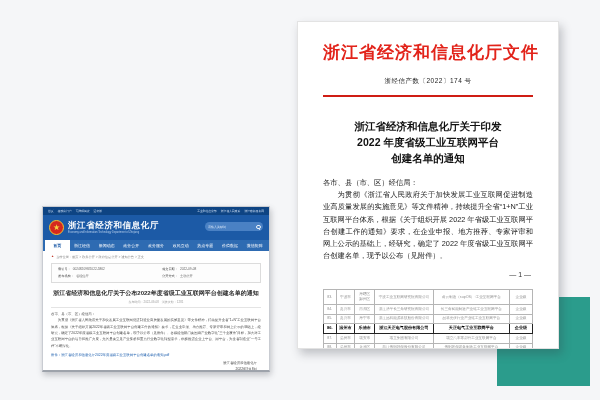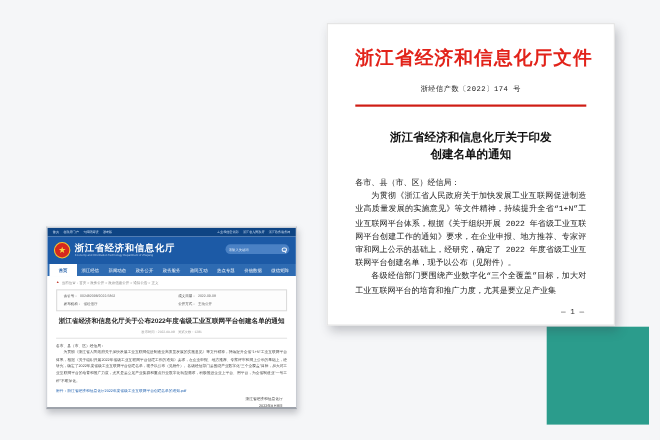--- a/index.html
+++ b/index.html
@@ -8,25 +8,25 @@
     background:#f5f6f8;
     font-family:"Liberation Sans",sans-serif;
   }
   
   .teal-block{
     position:absolute;left:497px;top:297px;width:93px;height:89px;
     background:#2b9c8c;z-index:1;
   }
   
   .doc-page{
-    position:absolute;left:297px;top:21px;width:262px;height:275px;
+    position:absolute;left:297px;top:21px;width:262px;height:328px;
     background:#ffffff;border:1px solid #e3e3e3;
     box-shadow:3px 5px 9px rgba(50,55,65,.28);
     z-index:2;overflow:hidden;box-sizing:border-box;
-    font-family:Liberation Mono, monospace;color:#1b1b1b;
+    font-family:Liberation Sans, sans-serif;color:#1b1b1b;
   }
   .doc-inner{padding:15px 25px 0 25px;}
   .doc-red-title{
     text-align:center;color:#e2231a;font-weight:bold;
     font-size:17px;letter-spacing:1px;margin-top:4px;white-space:nowrap;
   }
   .doc-number{text-align:center;font-size:6.5px;color:#222;margin-top:13px;letter-spacing:.5px;}
   .doc-red-line{height:2px;background:#cf1d14;margin-top:9px;}
   .doc-title-block{
     text-align:center;font-weight:bold;font-size:10.5px;line-height:16px;margin-top:21px;color:#111;
@@ -119,25 +119,25 @@
 
 <div class="teal-block"></div>
 
 <div class="doc-page">
   <div class="doc-inner">
     <div class="doc-red-title">浙江省经济和信息化厅文件</div>
     <div class="doc-number">浙经信产数〔2022〕174 号</div>
     <div class="doc-red-line"></div>
     <div class="doc-title-block">
       <div>浙江省经济和信息化厅关于印发</div>
+      <div>2022 年度省级工业互联网平台</div>
       <div>创建名单的通知</div>
     </div>
     <div class="doc-salutation">各市、县（市、区）经信局：</div>
     <p class="doc-para">为贯彻《浙江省人民政府关于加快发展工业互联网促进制造业高质量发展的实施意见》等文件精神，持续提升全省“1+N”工业互联网平台体系，根据《关于组织开展 2022 年省级工业互联网平台创建工作的通知》要求，在企业申报、地方推荐、专家评审和网上公示的基础上，经研究，确定了 2022 年度省级工业互联网平台创建名单，现予以公布（见附件）。</p>
-    <p class="doc-para">各级经信部门要围绕产业数字化“三个全覆盖”目标，加大对工业互联网平台的培育和推广力度，尤其是要立足产业集</p>
     <div class="doc-pagenum">— 1 —</div>
     <table class="doc-table">
       <colgroup>
         <col class="c0">
           <col class="c1">
           <col class="c2">
           <col class="c3">
           <col class="c4">
           <col class="c5">
       </colgroup>

